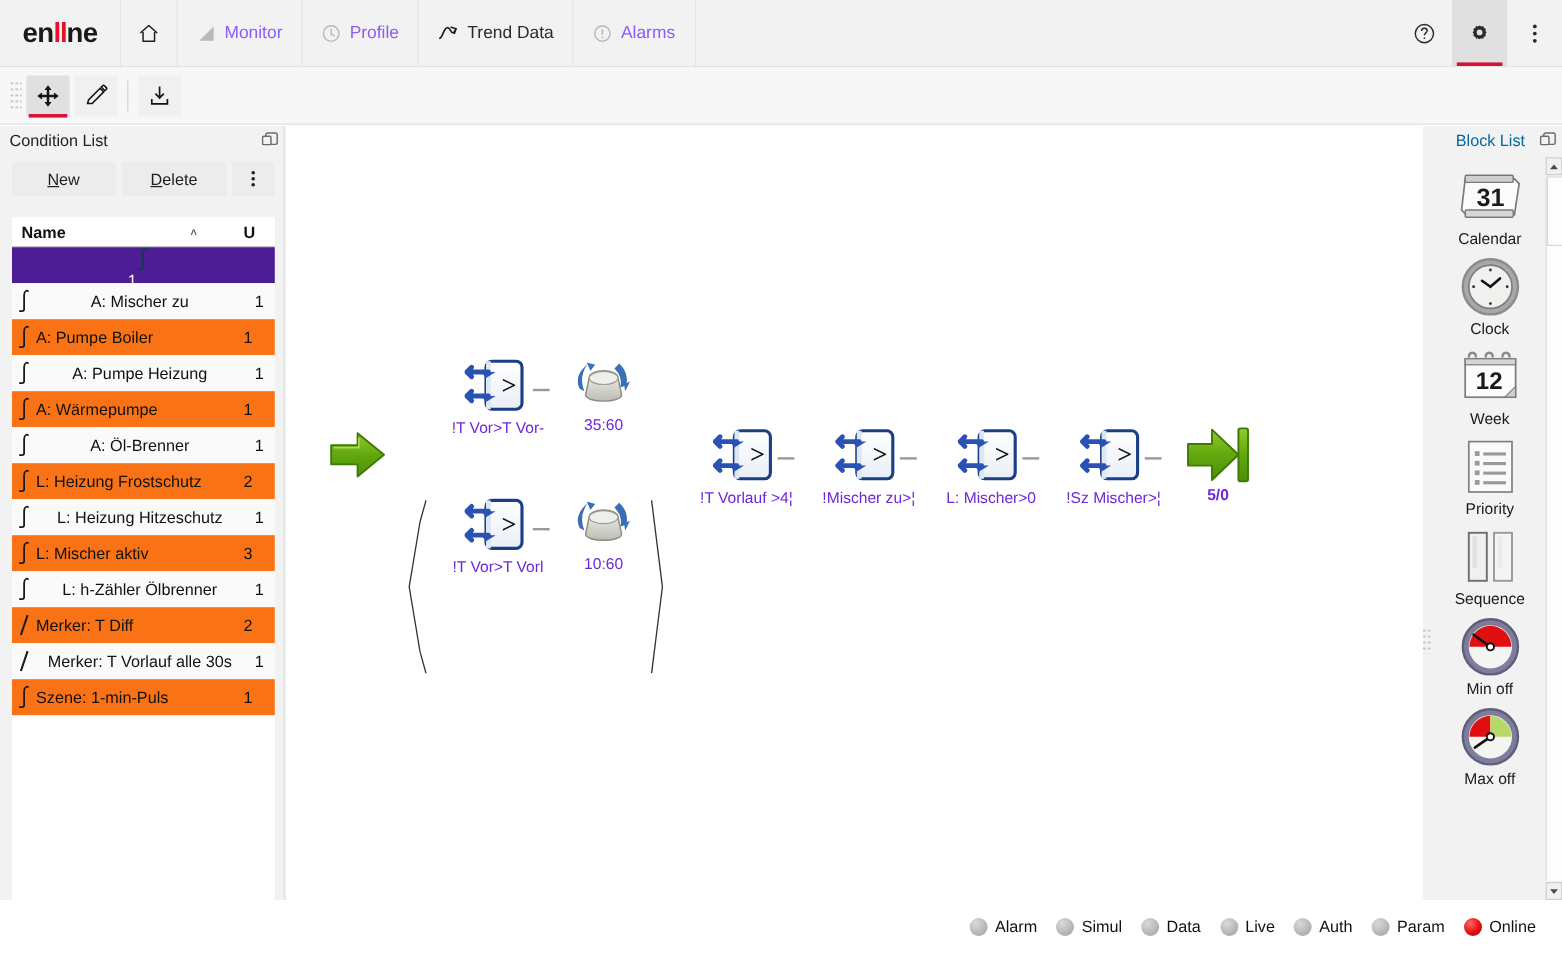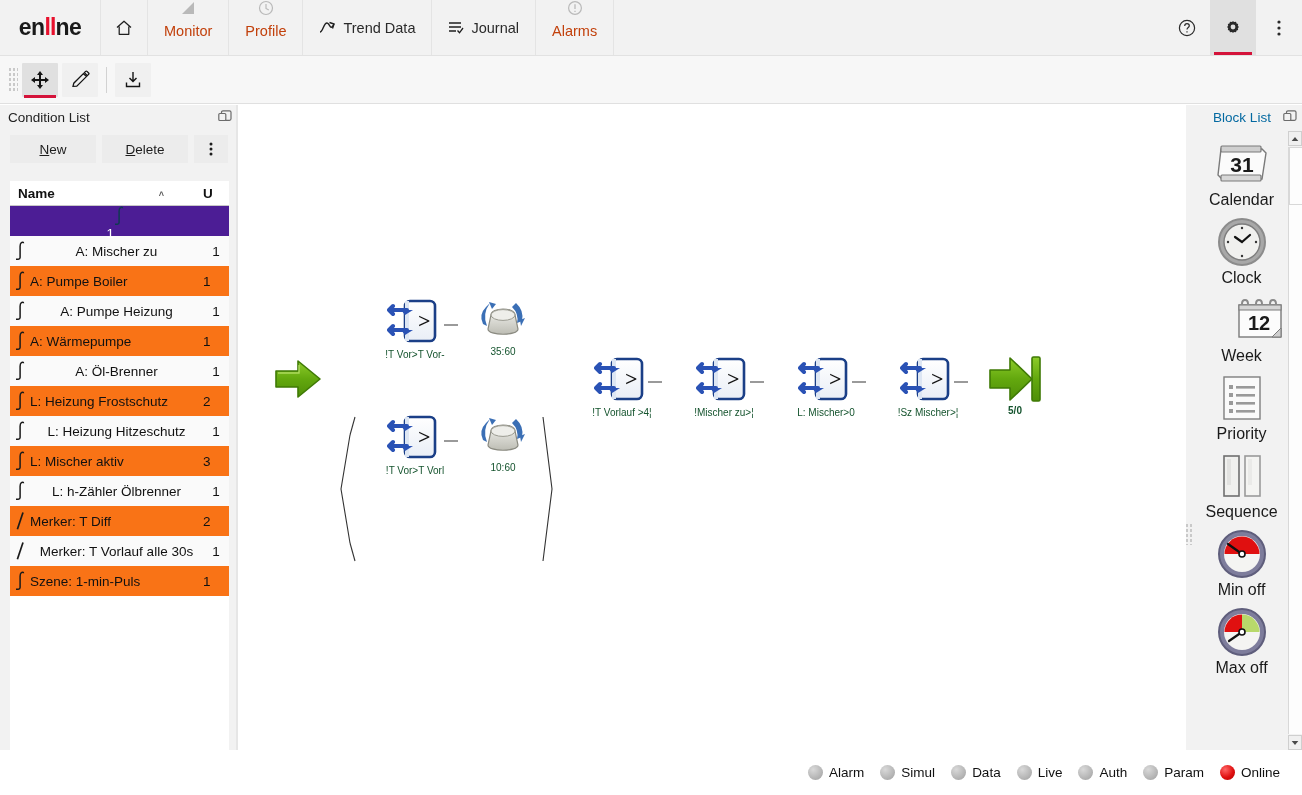--- a/index.html
+++ b/index.html
@@ -26,21 +26,21 @@
   }
   #brand .bar { color: #e8112d; font-weight: 700; letter-spacing: -1px;}
   .navitem {
     display: flex; align-items: center; gap: 7px;
     padding: 0 16px; cursor: pointer;
     font-size: 14.5px; color: #2a2a2a;
     border-left: 1px solid #e4e4e4;
     background: #f2f2f2;
     position: relative;
   }
-  .navitem.disabled { color: #c2410c; flex-direction: column; }
+  .navitem.disabled { color: #8b5cf6; }
   .navitem.homeonly { padding: 0 14px; }
   .navitem svg { display: block; }
   #navspacer { flex: 1; border-left: 1px solid #e4e4e4; background:#f2f2f2;}
   .navright {
     display:flex; align-items:center; justify-content:center;
     width: 46px; cursor: pointer; background:#f2f2f2; position:relative;
   }
   .navright.active { background: #e0e0e0; }
   .navright.active::after {
     content:''; position:absolute; left:4px; right:4px; bottom:0; height:3px;
@@ -122,41 +122,41 @@
   #canvas {
     position:absolute; left:243px; top:105px; width:950px; height:645px;
     background:#ffffff; overflow:hidden;
   }
   #canvas-grip { position:absolute; left:1195px; top:415px; width:8px; height:22px;
     background-image: radial-gradient(#c9c9c9 1px, transparent 1px);
     background-size: 4px 5px; }
 
   .node { position:absolute; text-align:center; }
   .node .lbl {
-    font-size:10px; color:#14532d; margin-top:1px;
+    font-size:13px; color:#6d28d9; margin-top:1px;
     white-space:nowrap; overflow:hidden; text-overflow:clip;
   }
   .dash { position:absolute; width:14px; height:2px; background:#9a9a9a; }
 
   
   #rightsplit { position:absolute; left:1186px; top:105px; width:9px; height:645px;
     background:#f2f2f2; }
   #rightpanel {
     position:absolute; left:1195px; top:105px; width:107px; height:645px;
     background:#f2f2f2;
   }
   #rp-title { height:24px; display:flex; align-items:center; padding:0 5px 0 6px;
     font-size:13.5px; color:#0369a1; }
   #rp-title .t { flex:1; text-align:center; }
   #rp-list {
     position:absolute; left:0; top:26px; width:93px; height:619px;
     overflow:hidden;
   }
   .blk { width:93px; padding-top:8px; text-align:center; cursor:pointer; }
-  .blk .bname { font-size:16px; color:#1a1a1a; margin-top:2px; }
+  .blk .bname { font-size:13px; color:#1a1a1a; margin-top:2px; }
   #rp-scroll { position:absolute; right:0; top:26px; width:14px; height:619px;
     background:#f2f2f2; }
   .sbtn { width:14px; height:15px; background:#f0f0f0; border:1px solid #cfcfcf;
     display:flex; align-items:center; justify-content:center; cursor:pointer; }
   #sb-track { position:absolute; left:0; top:16px; width:14px; height:587px;
     background:#fdfdfd; border-left:1px solid #d8d8d8; }
   #sb-thumb { position:absolute; left:0; top:0; width:14px; height:58px;
     background:#fdfdfd; border:1px solid #d8d8d8; cursor:grab;}
   #rp-grip { position:absolute; left:-10px; top:418px; width:8px; height:22px;
     background-image: radial-gradient(#c9c9c9 1px, transparent 1px);
@@ -209,29 +209,20 @@
       </div>
       <div class="navitem">
         <span style="display:flex;align-items:center;color:#1f1f1f">
           <svg width="17" height="15" viewBox="0 0 17 15">
             <path d="M1 12 C4 12 4.5 3 8 3 C11 3 11 12 15 4" fill="none" stroke="currentColor" stroke-width="1.4"></path>
             <path d="M10.5 2.5 L15 4 L13.5 8.4" fill="none" stroke="currentColor" stroke-width="1.4"></path>
           </svg>
         </span>
         <span>Trend Data</span>
       </div>
-      <div class="navitem">
-        <span style="display:flex;align-items:center;color:#1f1f1f">
-          <svg width="16" height="15" viewBox="0 0 16 15">
-            <path d="M1 3 H13 M1 7 H13 M1 11 H8" fill="none" stroke="currentColor" stroke-width="1.3"></path>
-            <path d="M9.5 10.5 L11.5 12.8 L15 8" fill="none" stroke="currentColor" stroke-width="1.3"></path>
-          </svg>
-        </span>
-        <span>Journal</span>
-      </div>
       <div class="navitem disabled">
         <span style="display:flex;align-items:center;color:#b9b9b9">
           <svg width="16" height="16" viewBox="0 0 16 16">
             <circle cx="8" cy="8" r="6.4" fill="none" stroke="currentColor" stroke-width="1.2"></circle>
             <path d="M8 4.3 V9 M8 10.7 V11.9" stroke="currentColor" stroke-width="1.3"></path>
           </svg>
         </span>
         <span>Alarms</span>
       </div>
     </div>
@@ -675,21 +666,21 @@
             <path d="M25 25 L33 18 M25 25 L18 20" stroke="#111" stroke-width="2.2" fill="none" stroke-linecap="round"></path>
             <circle cx="25" cy="11" r="1.2" fill="#333"></circle>
             <circle cx="39" cy="25" r="1.2" fill="#333"></circle>
             <circle cx="25" cy="39" r="1.2" fill="#333"></circle>
             <circle cx="11" cy="25" r="1.2" fill="#333"></circle>
           </svg>
         </div>
         <div class="bname">Clock</div>
       </div>
       <div class="blk">
-        <div style="height:50px;display:flex;align-items:center;justify-content:flex-end">
+        <div style="height:50px;display:flex;align-items:center;justify-content:center">
           <svg width="56" height="48" viewBox="0 0 56 48">
             <path d="M10 8 Q10 4 13 4 Q16 4 16 8 M24 8 Q24 4 27 4 Q30 4 30 8 M38 8 Q38 4 41 4 Q44 4 44 8" fill="none" stroke="#8a8a8a" stroke-width="2"></path>
             <rect x="7" y="9" width="42" height="32" fill="#fcfcfc" stroke="#7a7a7a" stroke-width="1.4"></rect>
             <rect x="7" y="9" width="42" height="5" fill="#d6d6d6" stroke="#7a7a7a" stroke-width="1"></rect>
             <path d="M40 41 L49 32 L49 41 Z" fill="#cfcfcf" stroke="#7a7a7a" stroke-width="1"></path>
             <text x="27" y="34" text-anchor="middle" font-family="Liberation Sans, sans-serif" font-size="20" font-weight="700" fill="#1a1a1a">12</text>
           </svg>
         </div>
         <div class="bname">Week</div>
       </div>

